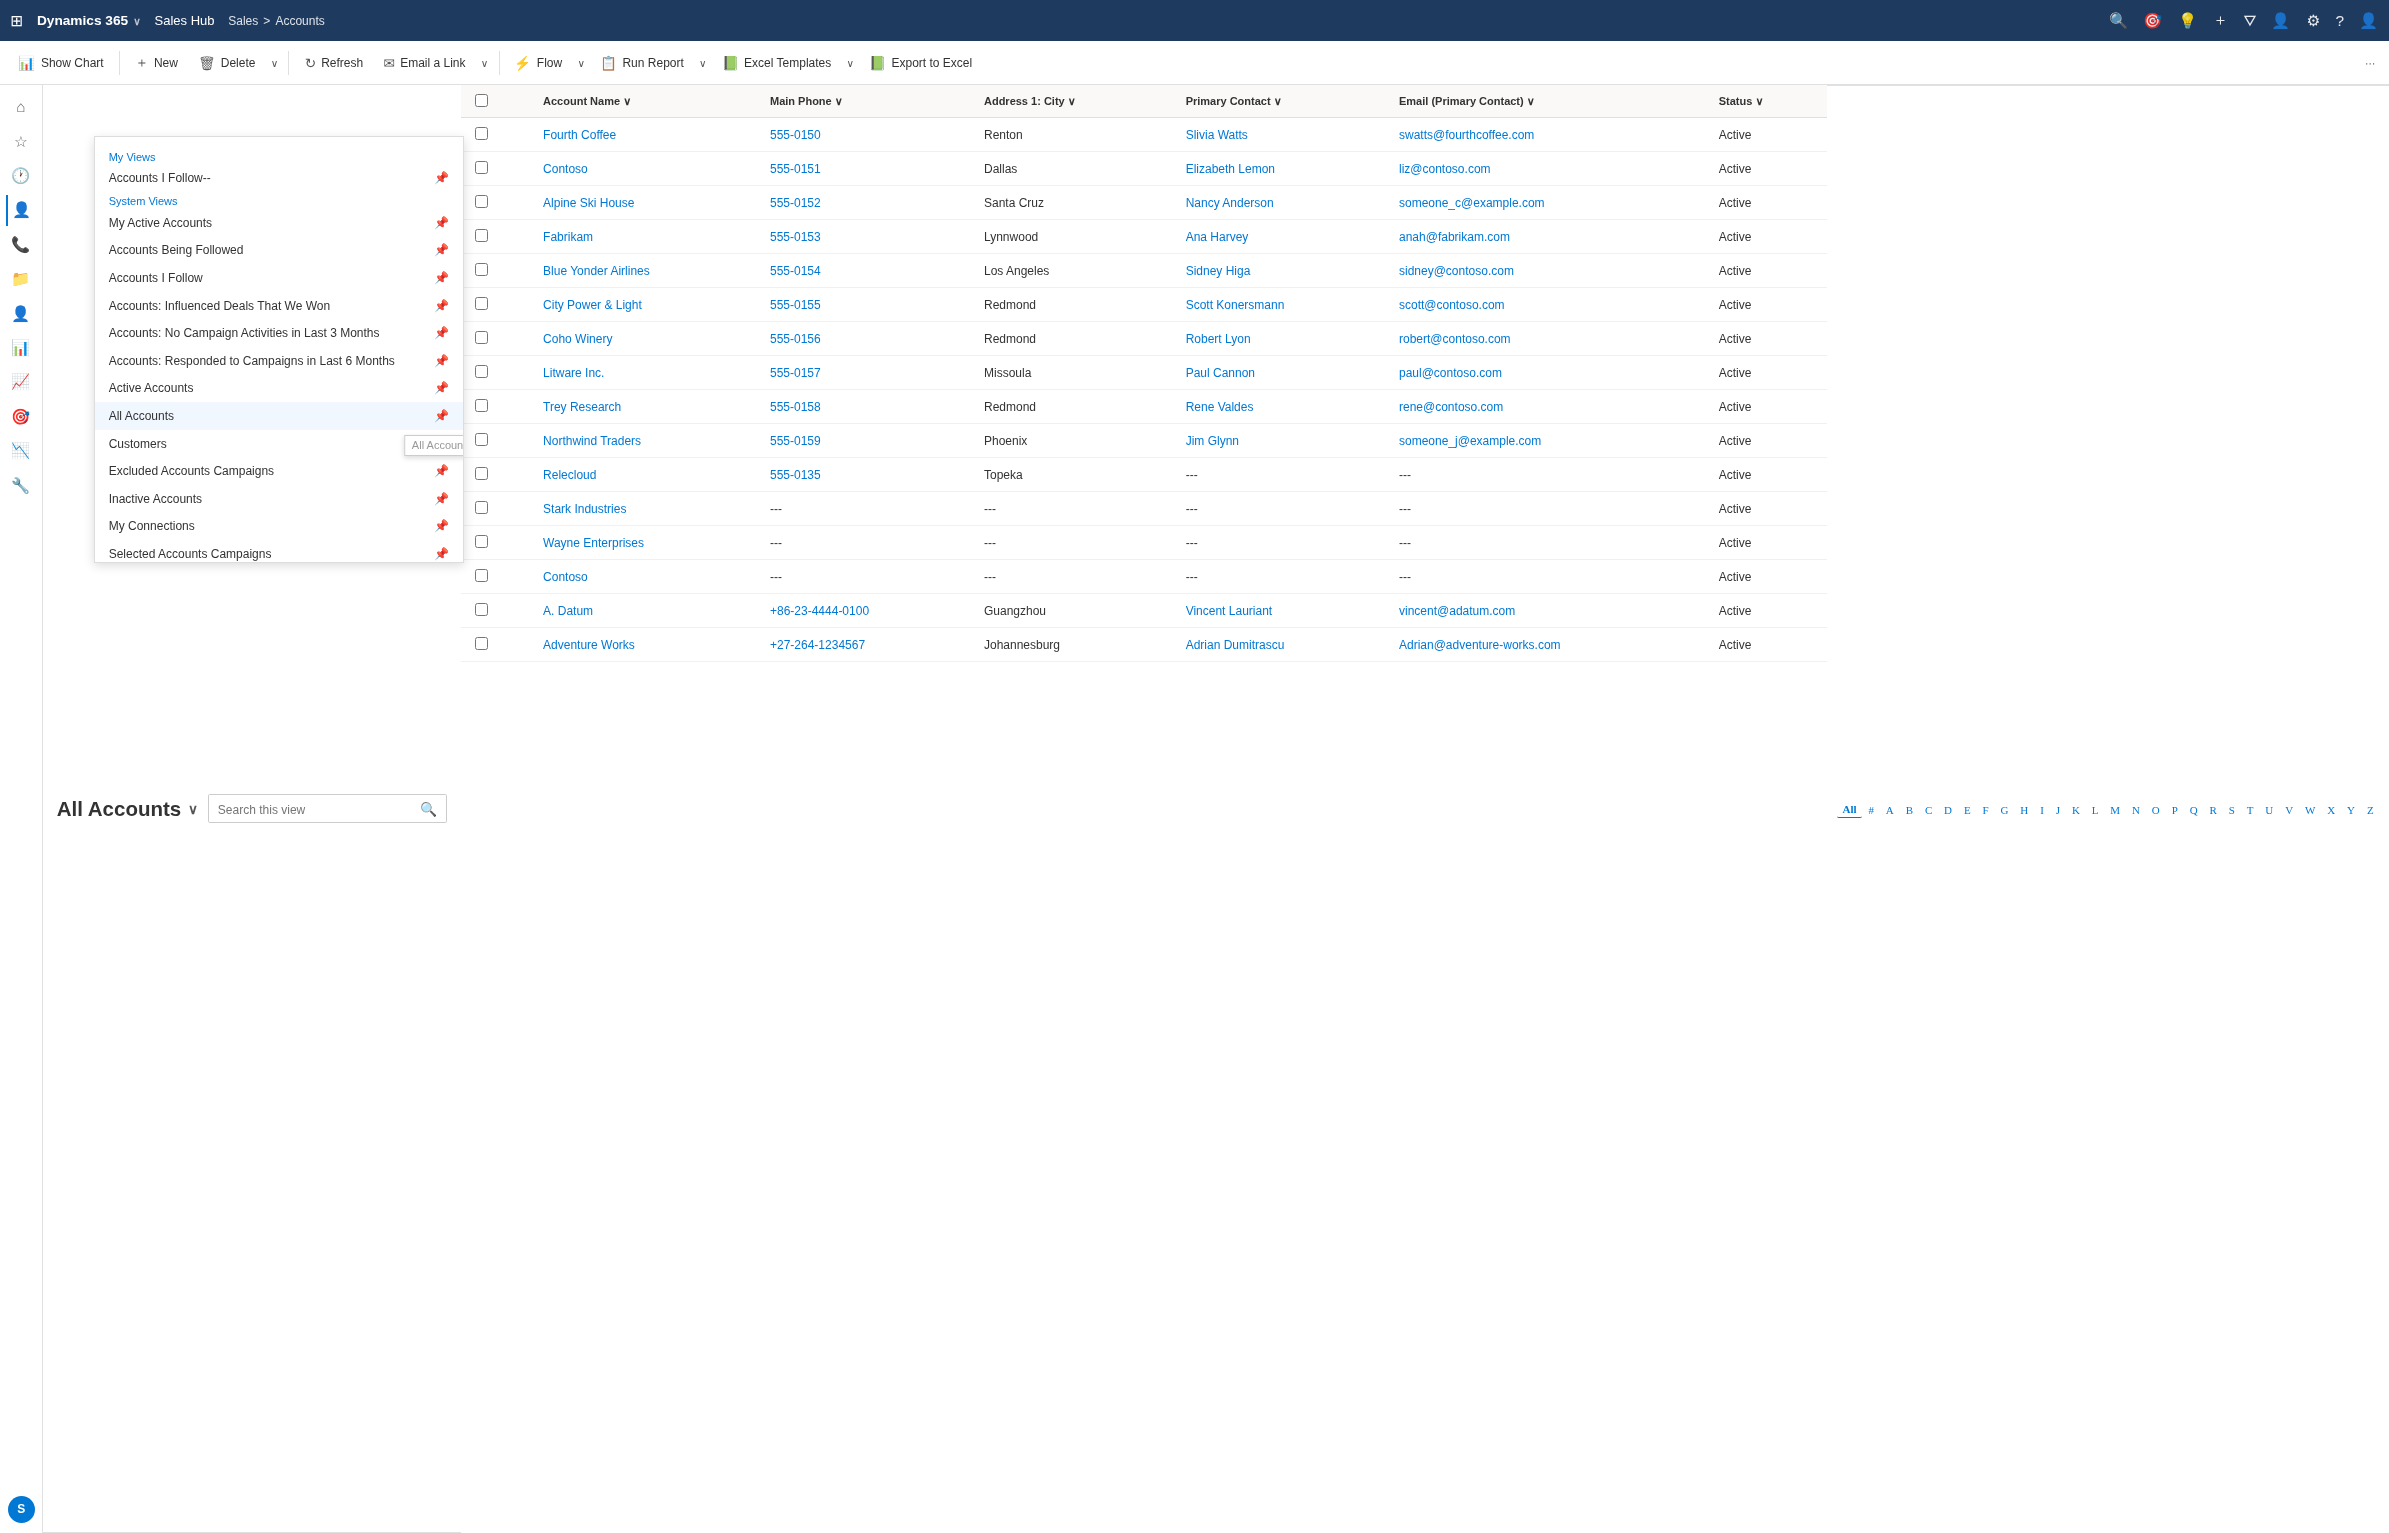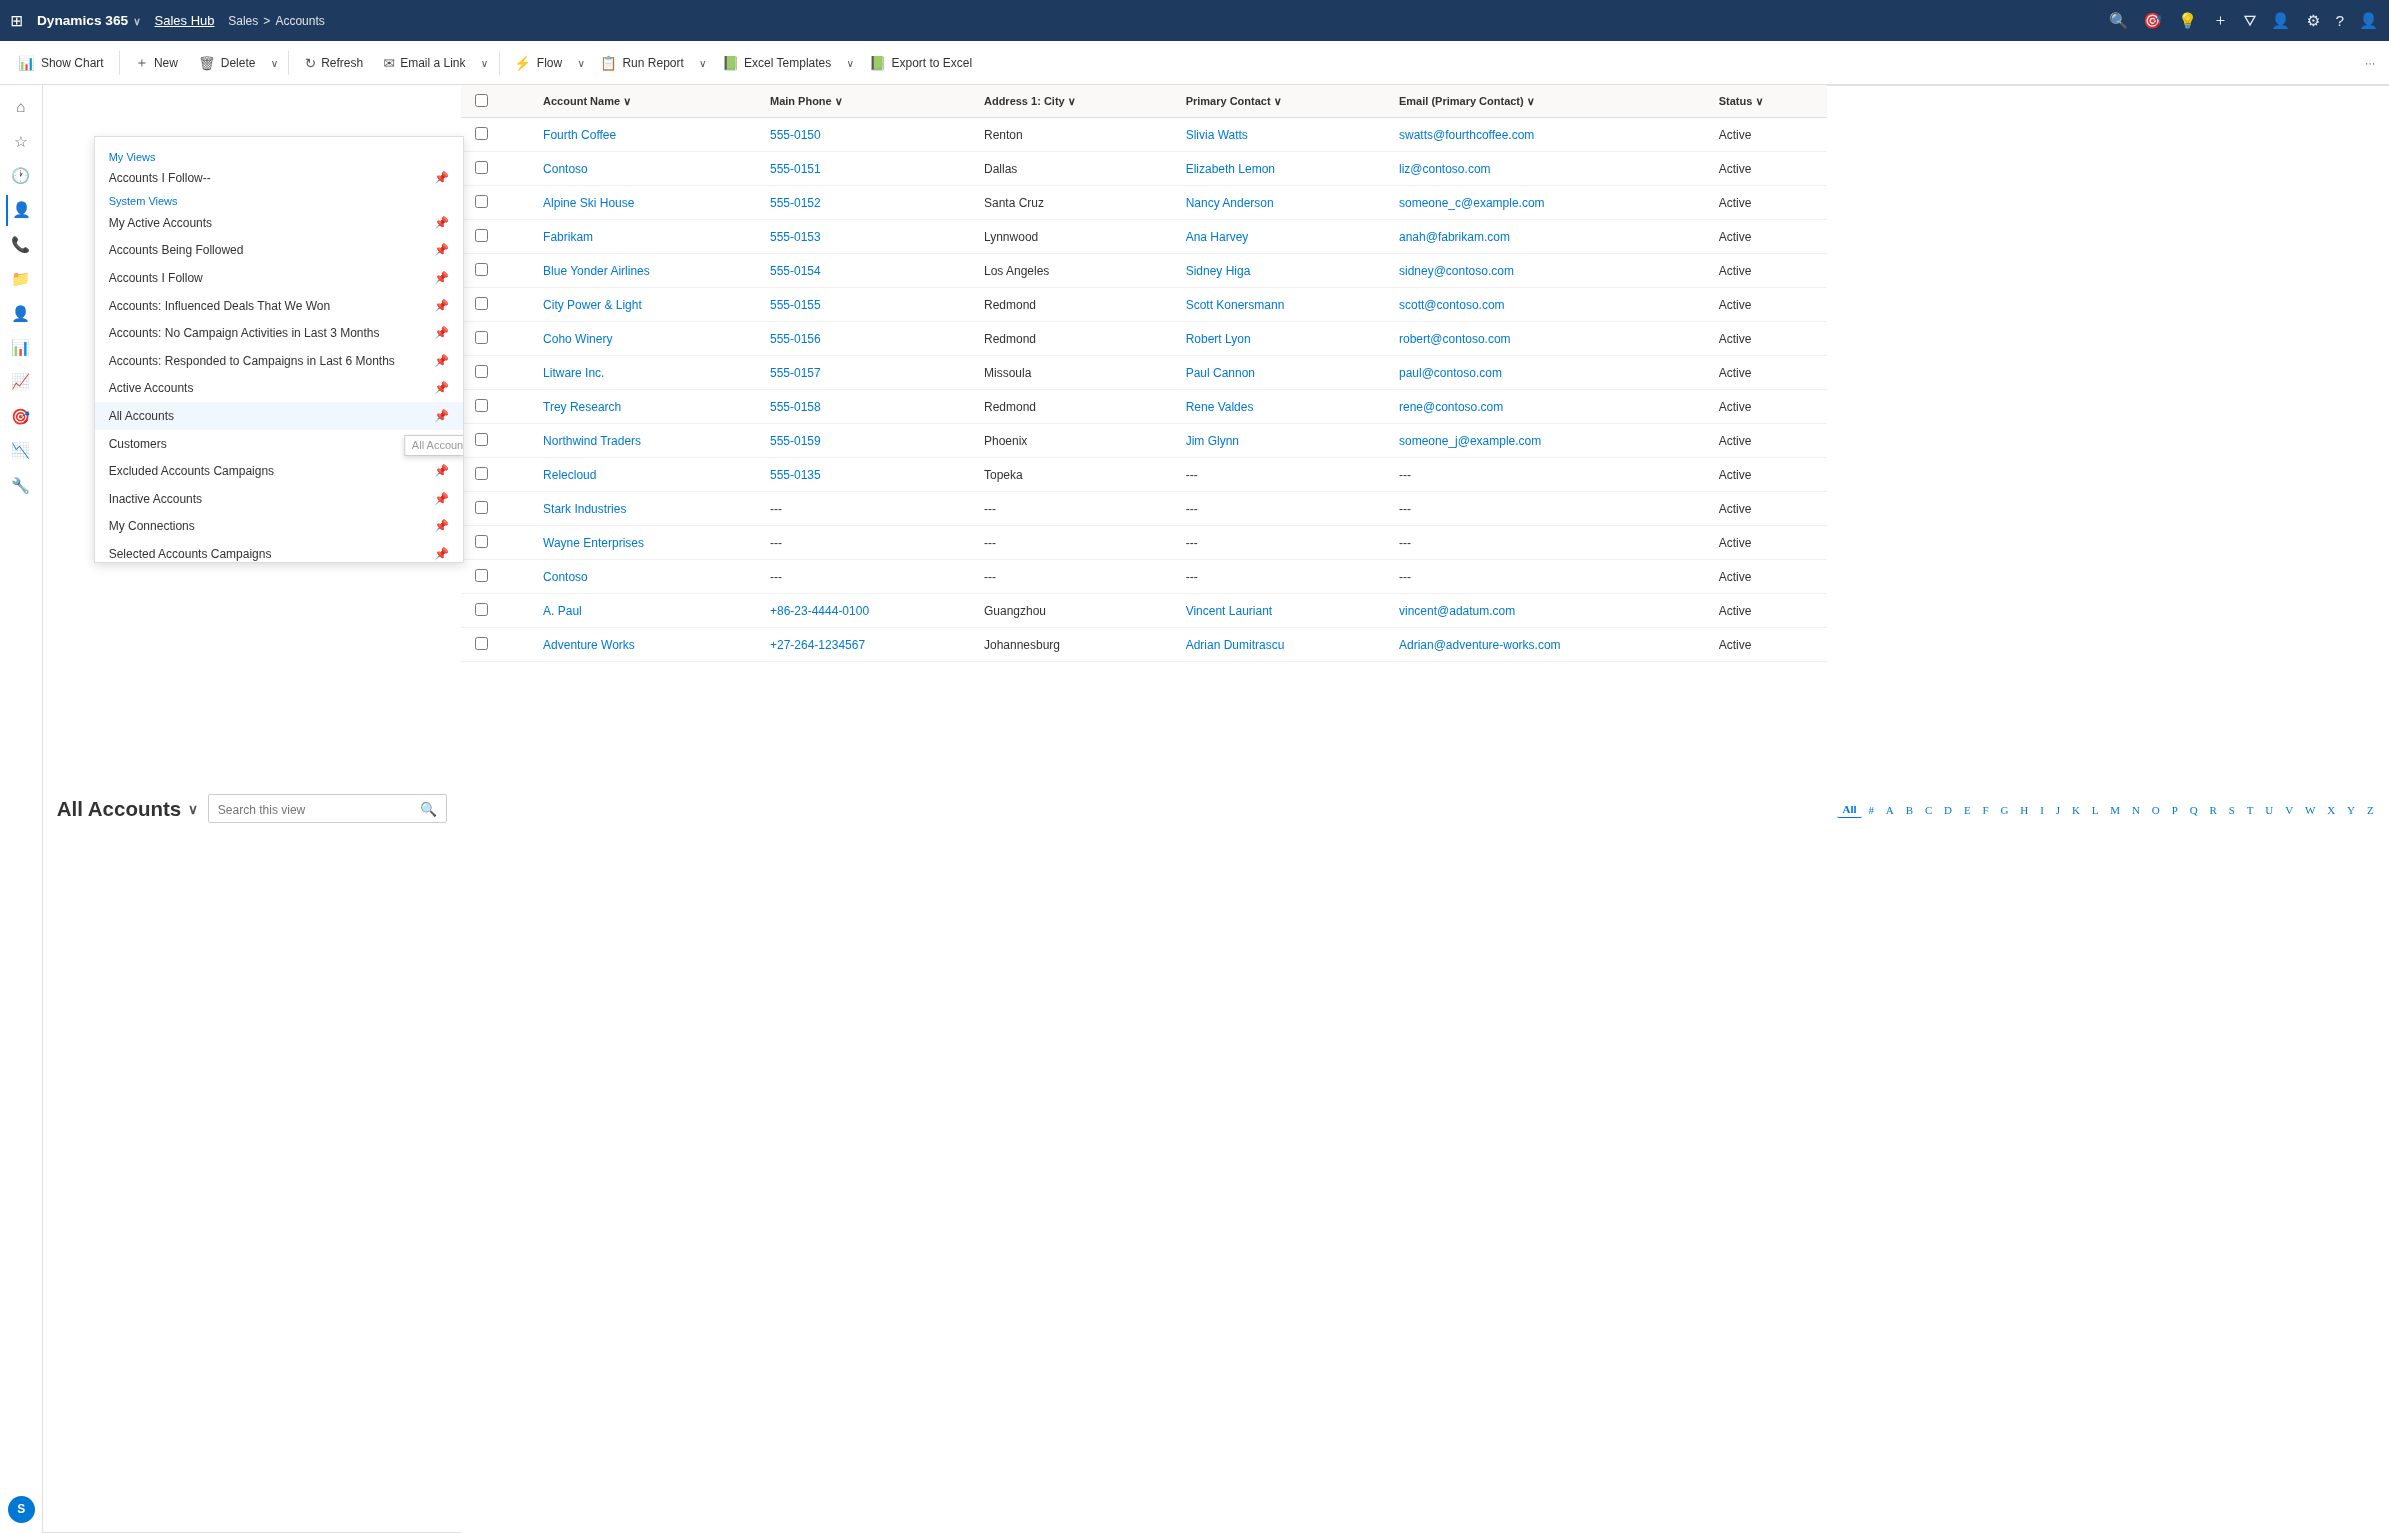--- a/index.html
+++ b/index.html
@@ -7,21 +7,21 @@
 
     
     .top-nav {
       display: flex; align-items: center;
       background: #1e3a5f; color: #fff;
       height: 41px; padding: 0 10.3px; gap: 13.7px;
     }
     .top-nav-waffle { font-size: 15.4px; cursor: pointer; }
     .top-nav-brand { display: flex; align-items: center; gap: 5.1px; font-size: 13.7px; font-weight: 600; }
     .top-nav-brand .chevron { font-size: 10.3px; opacity: 0.7; }
-    .top-nav-app { font-size: 13px; font-weight: 500; text-decoration: underline; }
+    .top-nav-app { font-size: 13px; font-weight: 500; }
     .top-nav-breadcrumb { display: flex; align-items: center; gap: 5.1px; font-size: 12px; opacity: 0.85; }
     .top-nav-spacer { flex: 1; }
     .top-nav-icons { display: flex; align-items: center; gap: 15.4px; font-size: 15.4px; }
     .top-nav-icon { cursor: pointer; opacity: 0.9; }
 
     
     .toolbar {
       display: flex; align-items: center;
       background: #fff; border-bottom: 0.9px solid #e0e0e0;
       height: 44px; padding: 0 10.3px; gap: 3.4px;
@@ -467,21 +467,21 @@
               <td><input type="checkbox" style=""></td>
               <td><a class="link">Contoso</a></td>
               <td>---</td>
               <td>---</td>
               <td>---</td>
               <td>---</td>
               <td>Active</td>
             </tr>
             <tr>
               <td><input type="checkbox" style=""></td>
-              <td><a class="link">A. Paul</a></td>
+              <td><a class="link">A. Datum</a></td>
               <td><a class="link">+86-23-4444-0100</a></td>
               <td>Guangzhou</td>
               <td><a class="link">Vincent Lauriant</a></td>
               <td><a class="link">vincent@adatum.com</a></td>
               <td>Active</td>
             </tr>
             <tr>
               <td><input type="checkbox" style=""></td>
               <td><a class="link">Adventure Works</a></td>
               <td><a class="link">+27-264-1234567</a></td>

